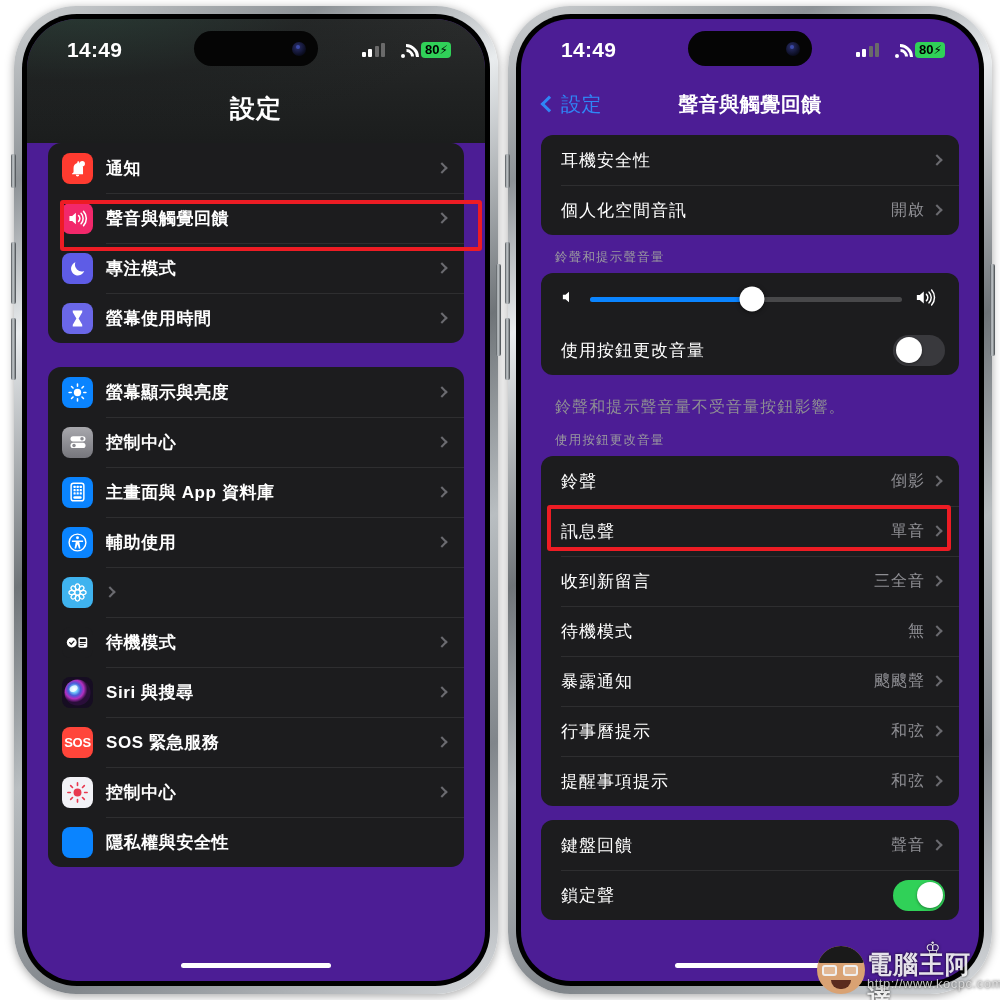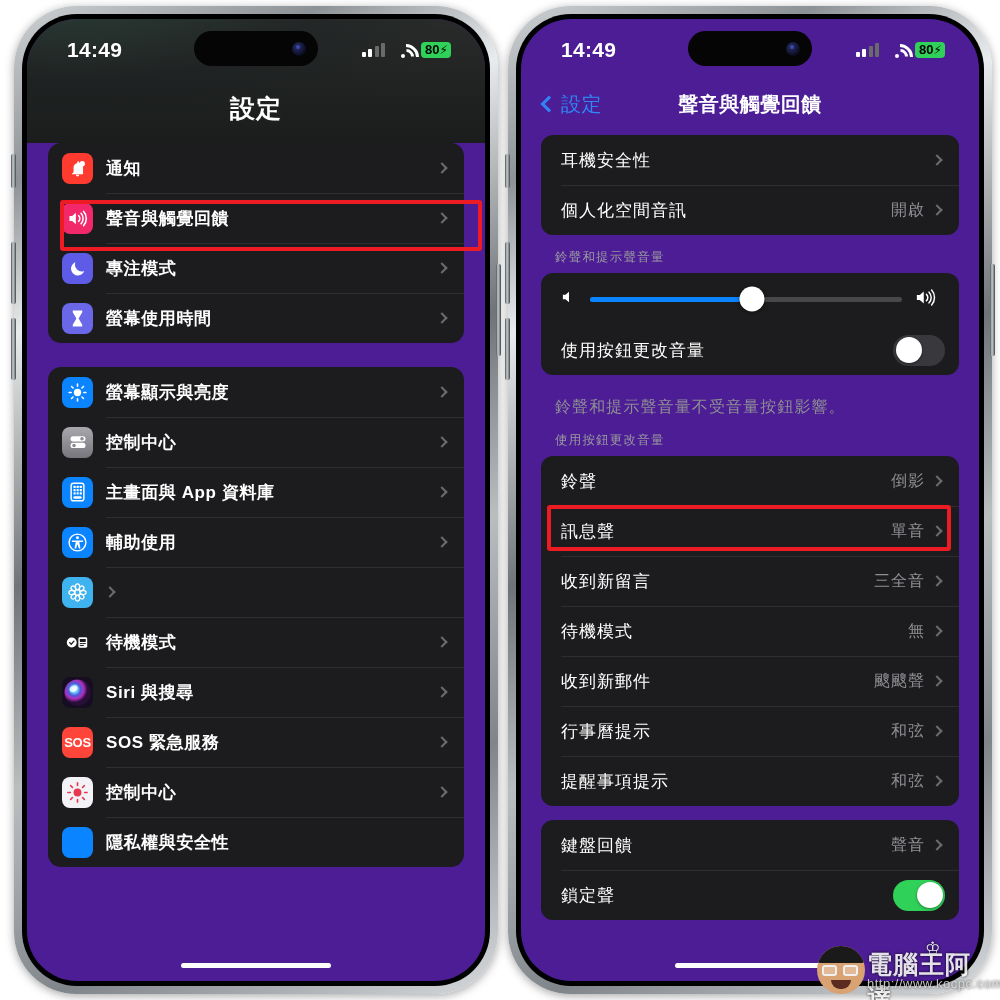--- a/index.html
+++ b/index.html
@@ -467,21 +467,21 @@
                   <div class="row-label">收到新留言</div>
                   <div class="row-value">三全音</div>
                   <div class="chev"></div>
                 </div>
                 <div class="row">
                   <div class="row-label">待機模式</div>
                   <div class="row-value">無</div>
                   <div class="chev"></div>
                 </div>
                 <div class="row">
-                  <div class="row-label">收到新郵件</div>
+                  <div class="row-label">暴露通知</div>
                   <div class="row-value">颼颼聲</div>
                   <div class="chev"></div>
                 </div>
                 <div class="row">
                   <div class="row-label">行事曆提示</div>
                   <div class="row-value">和弦</div>
                   <div class="chev"></div>
                 </div>
                 <div class="row">
                   <div class="row-label">提醒事項提示</div>

